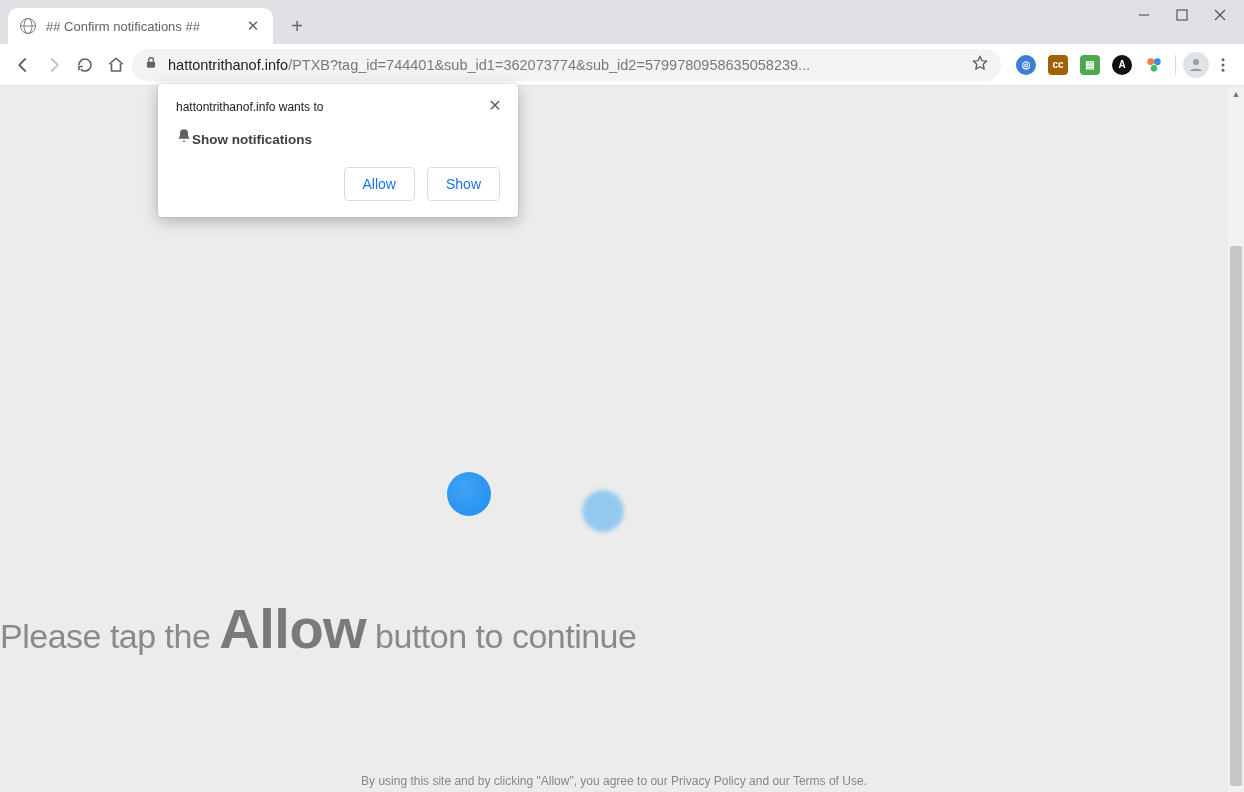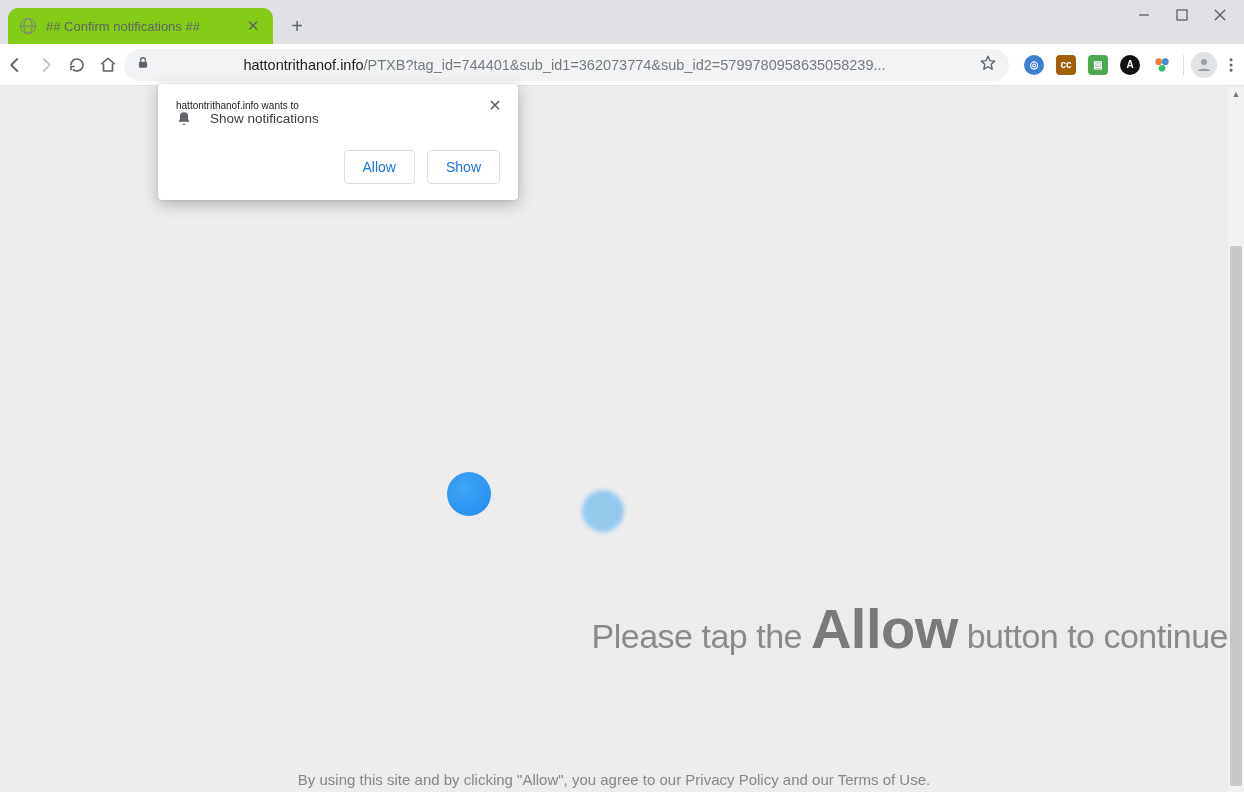--- a/index.html
+++ b/index.html
@@ -29,21 +29,21 @@
   
   .tabstrip {
     height: 44px;
     background: #dfe1e4;
     display: flex;
     align-items: flex-end;
     padding-left: 8px;
     position: relative;
   }
   .tab {
-    background: #84cc16;
+    background: #ffffff;
     height: 36px;
     width: 265px;
     border-top-left-radius: 10px;
     border-top-right-radius: 10px;
     display: flex;
     align-items: center;
     padding: 17px 12px;
     gap: 10px;
     color: #5f6368;
     font-size: 13px;
@@ -88,23 +88,22 @@
     border-radius:50%;
   }
 
   
   .toolbar {
     height: 42px;
     background:#fff;
     border-bottom:1px solid #e3e3e3;
     display:flex;
     align-items:center;
-    padding: 0 0;
+    padding: 0 8px;
     gap:1px;
-    text-align:center;
   }
   .nav-btn {
     width:30px; height:30px;
     display:flex;align-items:center;justify-content:center;
     color:#5f6368; cursor:pointer;
     border-radius:50%;
   }
   .nav-btn.disabled { color:#bfc1c4; }
   .omnibox {
     flex:1;
@@ -169,61 +168,63 @@
     width:42px;height:42px;border-radius:50%;
     background:#8bc6ef;
     filter: blur(2px);
     opacity:0.9;
   }
 
   .headline {
     position:absolute;
     top:510px;
     left:0; right:16px;
-    text-align:right;
+    text-align:left;
     color:#8a8a8a;
     font-size:34px;
     font-weight:400;
     letter-spacing:-0.5px;
   }
   .headline .big {
     font-size:56px;
     font-weight:700;
     color:#7a7a7a;
     vertical-align:baseline;
   }
 
   .footer-txt {
     position:absolute;
     bottom:4px;
     left:0; right:16px;
     text-align:center;
     color:#878787;
-    font-size:15px;
+    font-size:12px;
   }
 
   
   .perm-popup {
     position:absolute;
     top:84px; left:158px;
     width:360px;
     background:#fff;
     border-radius:4px;
     box-shadow: 0 4px 16px rgba(0,0,0,0.25), 0 0 2px rgba(0,0,0,0.15);
     padding:16px 18px 16px 18px;
     z-index:100;
   }
   .perm-title {
-    font-size:10px;
+    font-size:12px;
     color:#202124;
+    margin-bottom:14px;
   }
   .perm-row {
-    display:flex;align-items:flex-start;gap:18px;
+    display:flex;align-items:flex-end;
     color:#3c4043;font-size:13.5px;
     margin-bottom:20px;
+    font-weight:bold;
   }
   .bell { width:16px;color:#5f6368; }
   .perm-close {
     position:absolute; top:10px; right:12px;
     width:22px;height:22px;
     display:flex;align-items:center;justify-content:center;
     color:#5f6368;cursor:pointer;font-size:16px;
   }
   .perm-buttons {
     display:flex; justify-content:flex-end; gap:12px;

